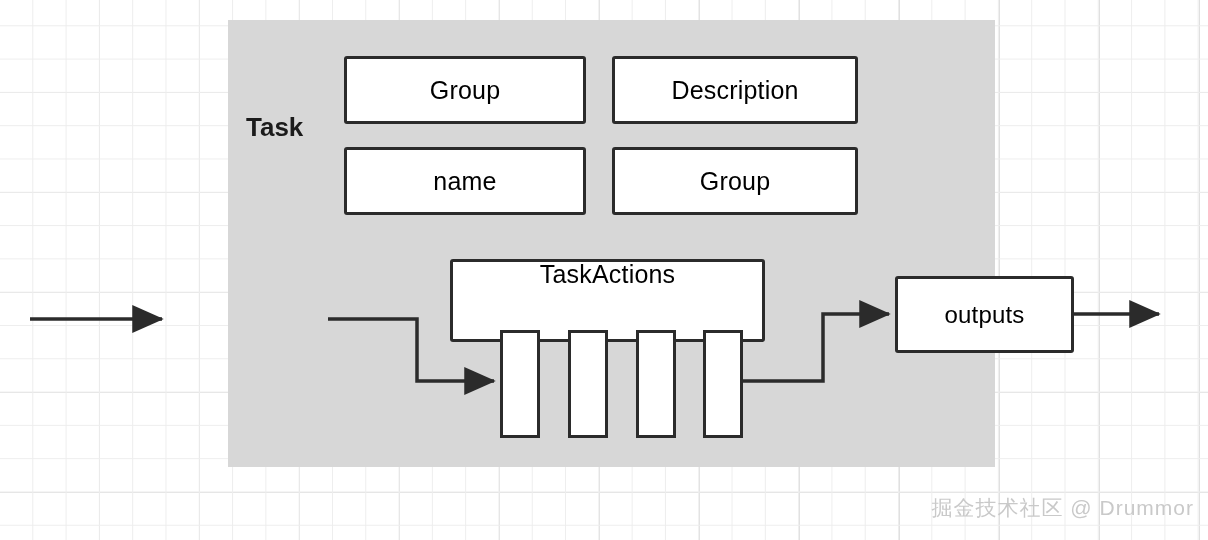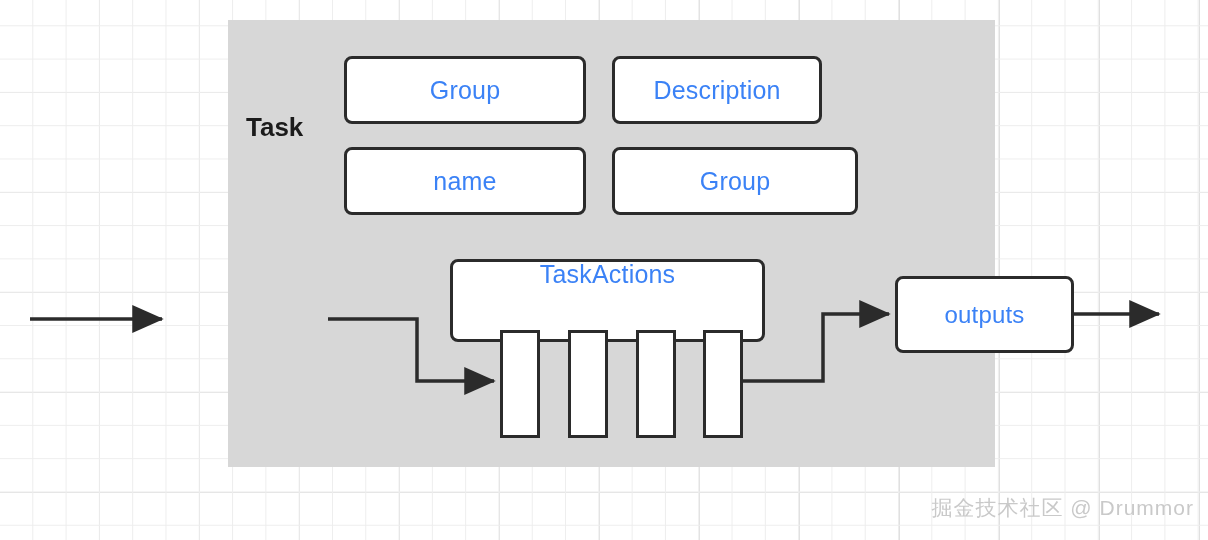--- a/index.html
+++ b/index.html
@@ -37,36 +37,36 @@
     width: 767px;
     height: 447px;
     background: #d7d7d7;
   }
 
   
   .node {
     position: absolute;
     background: #ffffff;
     border: 3px solid #2b2b2b;
-    border-radius: 8px;
+    border-radius: 3px;
     box-sizing: border-box;
     display: flex;
     align-items: center;
     justify-content: center;
-    color: #3b82f6;
+    color: #000000;
   }
   .node .label {
     font-size: 25px;
     line-height: 1;
     letter-spacing: .2px;
   }
 
   
   #field-group       { left: 344px; top: 56px;  width: 242px; height: 68px; }
-  #field-description { left: 612px; top: 56px;  width: 210px; height: 68px; }
+  #field-description { left: 612px; top: 56px;  width: 246px; height: 68px; }
   #field-name        { left: 344px; top: 147px; width: 242px; height: 68px; }
   #field-type        { left: 612px; top: 147px; width: 246px; height: 68px; }
 
   
   #task-title {
     position: absolute;
     left: 246px;
     top: 112px;
     font-size: 26px;
     font-weight: bold;

